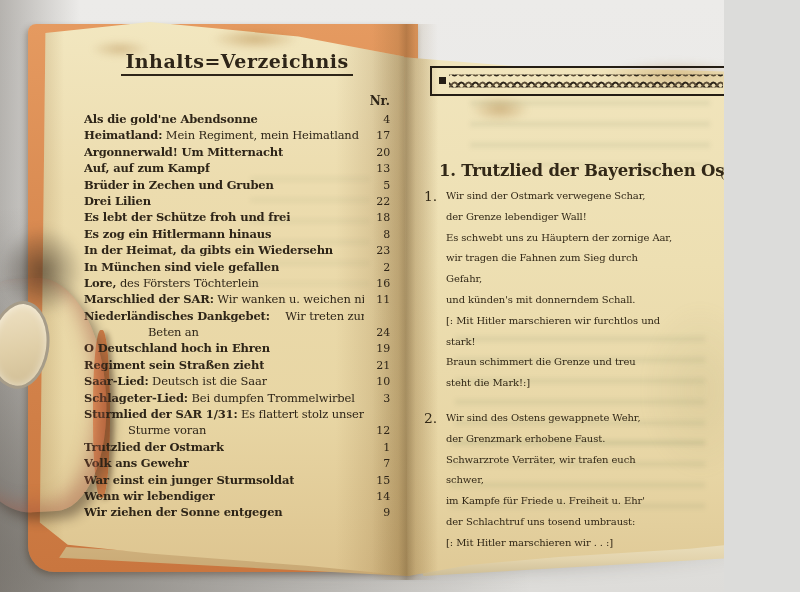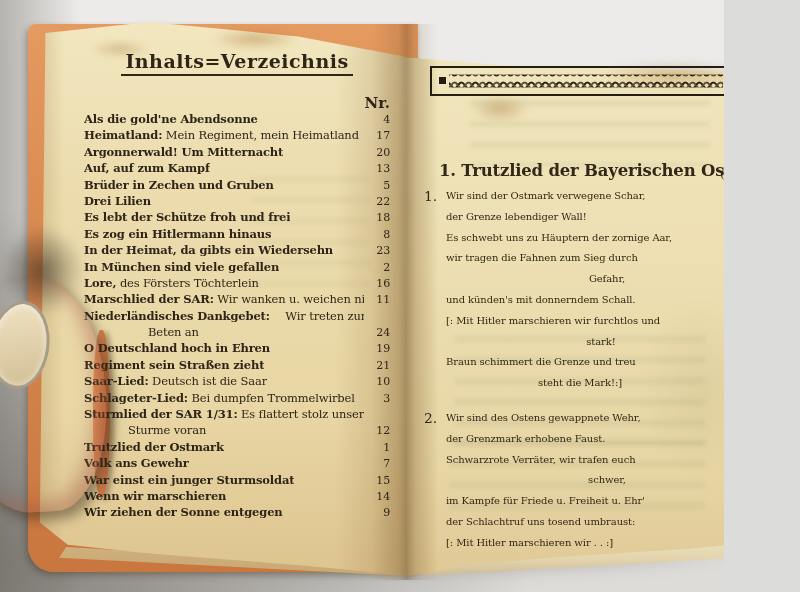--- a/index.html
+++ b/index.html
@@ -61,21 +61,21 @@
   .g1{left:470px;top:100px;width:240px;height:66px;}
   .g2{left:455px;top:336px;width:250px;height:108px;}
   .g3{left:450px;top:440px;width:255px;height:84px;}
   .g4{left:250px;top:176px;width:120px;height:110px;opacity:.3;}
 
   
   .toc{left:84px;top:50px;width:306px;height:500px;z-index:8;color:#2e2518;}
   .toc-title-wrap{left:0;top:0;width:100%;text-align:center;position:absolute;}
   .toc-title{position:static;display:inline-block;font-size:19px;font-weight:700;letter-spacing:.5px;
     border-bottom:2px solid #2e2518;padding:0 4px 2px 4px;}
-  .nr-head{left:0;top:44px;width:100%;text-align:right;font-size:15px;font-weight:700;position:absolute;}
+  .nr-head{left:0;top:44px;width:100%;text-align:right;font-size:12px;font-weight:700;position:absolute;}
   .toc-list{left:0;top:62px;width:100%;position:absolute;}
   .toc-row{position:static;display:flex;justify-content:space-between;align-items:baseline;
     height:16.4px;font-size:11.5px;letter-spacing:-.15px;white-space:nowrap;}
   .toc-main{position:static;font-weight:700;}
   .toc-rest{position:static;font-weight:400;}
   .toc-rest.gap{margin-left:12px;}
   .toc-nr{position:static;flex:none;width:26px;text-align:right;font-size:11px;font-weight:400;}
   .toc-t{position:static;overflow:hidden;text-align:center;}
 
   
@@ -84,21 +84,21 @@
   .song-heading{left:0;top:84px;width:100%;margin:15px;font-size:16.5px;font-weight:700;
     letter-spacing:-.2px;white-space:nowrap;position:absolute;}
   .refrain-mark{left:0;top:106px;width:100%;text-align:right;padding-right:36px;
     font-size:11px;position:absolute;}
   .verses{left:0;top:124px;width:100%;position:absolute;}
   .verse{position:static;display:flex;margin-bottom:14px;}
   .vno{position:static;flex:none;width:22px;font-size:13.8px;line-height:20.8px;}
   .vlines{position:static;flex:1;}
   .vline{position:static;font-size:10px;line-height:20.8px;min-height:20.8px;
     letter-spacing:-.1px;white-space:nowrap;}
-  .vline.r{text-align:center;}
+  .vline.r{text-align:left;}
 
   
   .thumb{left:-34px;top:278px;width:140px;height:234px;z-index:10;transform:rotate(-3deg);
     border-radius:46% 54% 48% 52% / 38% 62% 58% 42%;
     background:radial-gradient(ellipse at 62% 40%, #eab5a4 0%, #d89789 45%, #c4restore 0),
                radial-gradient(ellipse at 62% 40%, #eab5a4 0%, #d89789 45%, #c48274 80%, #b57365 100%);
     box-shadow:6px 8px 12px rgba(50,35,25,.45), inset -10px -8px 18px rgba(160,85,65,.45);}
   .thumb-nail{left:26px;top:22px;width:60px;height:88px;transform:rotate(12deg);
     border-radius:50% 50% 46% 54% / 52% 52% 48% 48%;
     background:linear-gradient(160deg,#f0e3c6 0%,#e0cfa8 55%,#cfbc93 100%);
@@ -222,21 +222,21 @@
         </div>
         <div class="toc-row">
           <span class="toc-t"><span class="toc-main">Volk ans Gewehr</span></span>
           <span class="toc-nr">7</span>
         </div>
         <div class="toc-row">
           <span class="toc-t"><span class="toc-main">War einst ein junger Sturmsoldat</span></span>
           <span class="toc-nr">15</span>
         </div>
         <div class="toc-row">
-          <span class="toc-t"><span class="toc-main">Wenn wir marschieren</span></span>
+          <span class="toc-t"><span class="toc-main">Wenn wir lebendiger</span></span>
           <span class="toc-nr">14</span>
         </div>
         <div class="toc-row">
           <span class="toc-t"><span class="toc-main">Wir ziehen der Sonne entgegen</span></span>
           <span class="toc-nr">9</span>
         </div>
       </div>
   </div>
 
   <div class="song">

